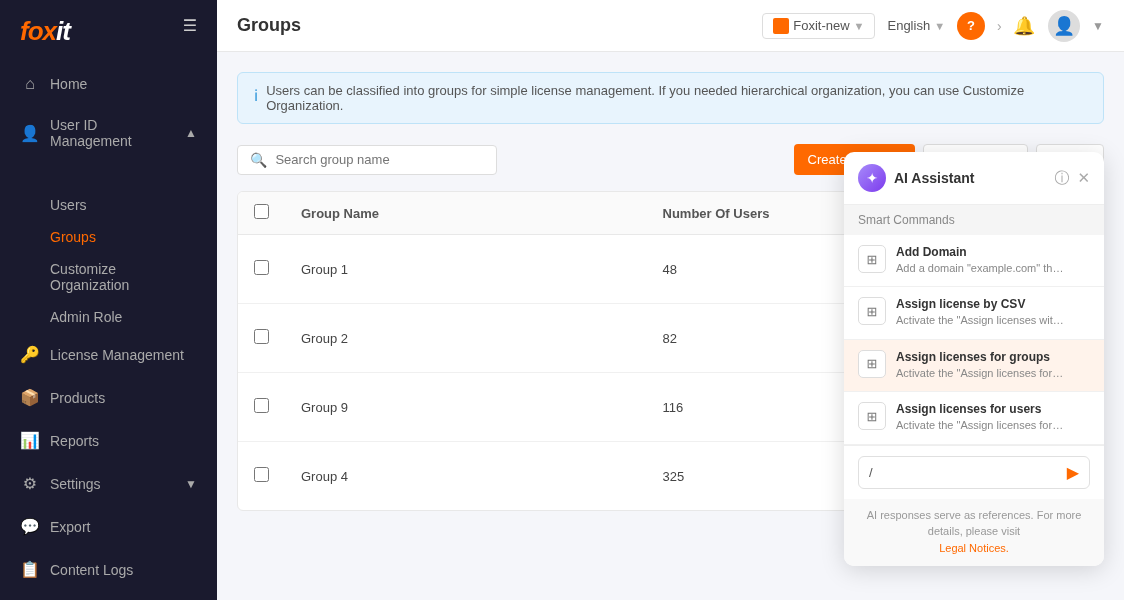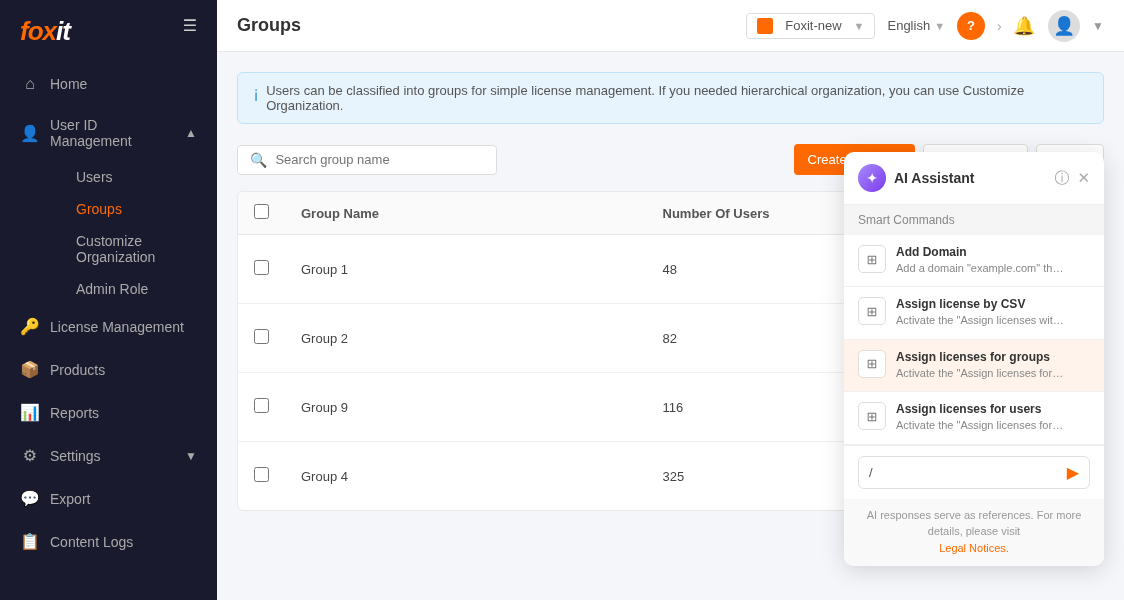--- a/index.html
+++ b/index.html
@@ -8,30 +8,30 @@
     
     .sidebar { width: 217px; background: #1a1a2e; height: 100%; display: flex; flex-direction: column; color: #ccc; flex-shrink: 0; }
     .sidebar-logo { padding: 16px 20px; display: flex; align-items: flex-start; justify-content: space-between; }
     .logo-text { color: #ff6900; font-size: 26px; font-weight: bold; font-style: italic; letter-spacing: -1px; }
     .logo-text span { color: #ffffff; }
     .hamburger-icon { color: #ccc; font-size: 16px; cursor: pointer; }
     .sidebar-nav { flex: 1; overflow-y: auto; }
     .nav-item { display: flex; align-items: center; padding: 12px 20px; cursor: pointer; color: #aaa; font-size: 14px; gap: 10px; }
     .nav-item .nav-icon { font-size: 16px; width: 20px; text-align: center; }
     .nav-item .nav-label { flex: 1; }
-    .nav-sub { padding-left: 76px; }
+    .nav-sub { padding-left: 50px; margin-top: 28px; }
     .nav-sub-item { display: block; padding: 8px 20px 8px 0; color: #aaa; font-size: 14px; cursor: pointer; }
     .nav-sub-item.active { color: #ff6900; font-weight: 500; }
     .nav-expand { color: #aaa; font-size: 12px; }
 
     
     .main { flex: 1; display: flex; flex-direction: column; overflow: hidden; }
     .topbar { background: #fff; display: flex; align-items: center; padding: 0 20px; height: 52px; border-bottom: 1px solid #e8e8e8; gap: 12px; }
     .topbar-title { font-size: 18px; font-weight: 600; color: #333; flex: 1; }
-    .topbar-foxit-btn { display: flex; align-items: center; gap: 12px; background: #fff; border: 1px solid #ddd; border-radius: 4px; padding: 4px 10px; font-size: 13px; cursor: pointer; color: #555; }
+    .topbar-foxit-btn { display: flex; align-items: center; gap: 4px; background: #fff; border: 1px solid #ddd; border-radius: 4px; padding: 4px 10px; font-size: 13px; cursor: pointer; color: #555; }
     .foxit-icon { width: 16px; height: 16px; background: #ff6900; border-radius: 2px; display: inline-block; }
     .topbar-lang { display: flex; align-items: center; gap: 4px; font-size: 13px; color: #555; cursor: pointer; }
     .topbar-help { width: 28px; height: 28px; border-radius: 50%; background: #ff6900; color: #fff; display: flex; align-items: center; justify-content: center; font-size: 13px; font-weight: bold; cursor: pointer; }
     .topbar-bell { font-size: 18px; color: #666; cursor: pointer; position: relative; }
     .topbar-avatar { width: 32px; height: 32px; border-radius: 50%; background: #ddd; cursor: pointer; overflow: hidden; display: flex; align-items: center; justify-content: center; }
     .topbar-avatar-icon { color: #888; font-size: 18px; }
     .topbar-down { color: #999; font-size: 12px; cursor: pointer; }
 
     
     .content { flex: 1; overflow-y: auto; padding: 20px; position: relative; }

